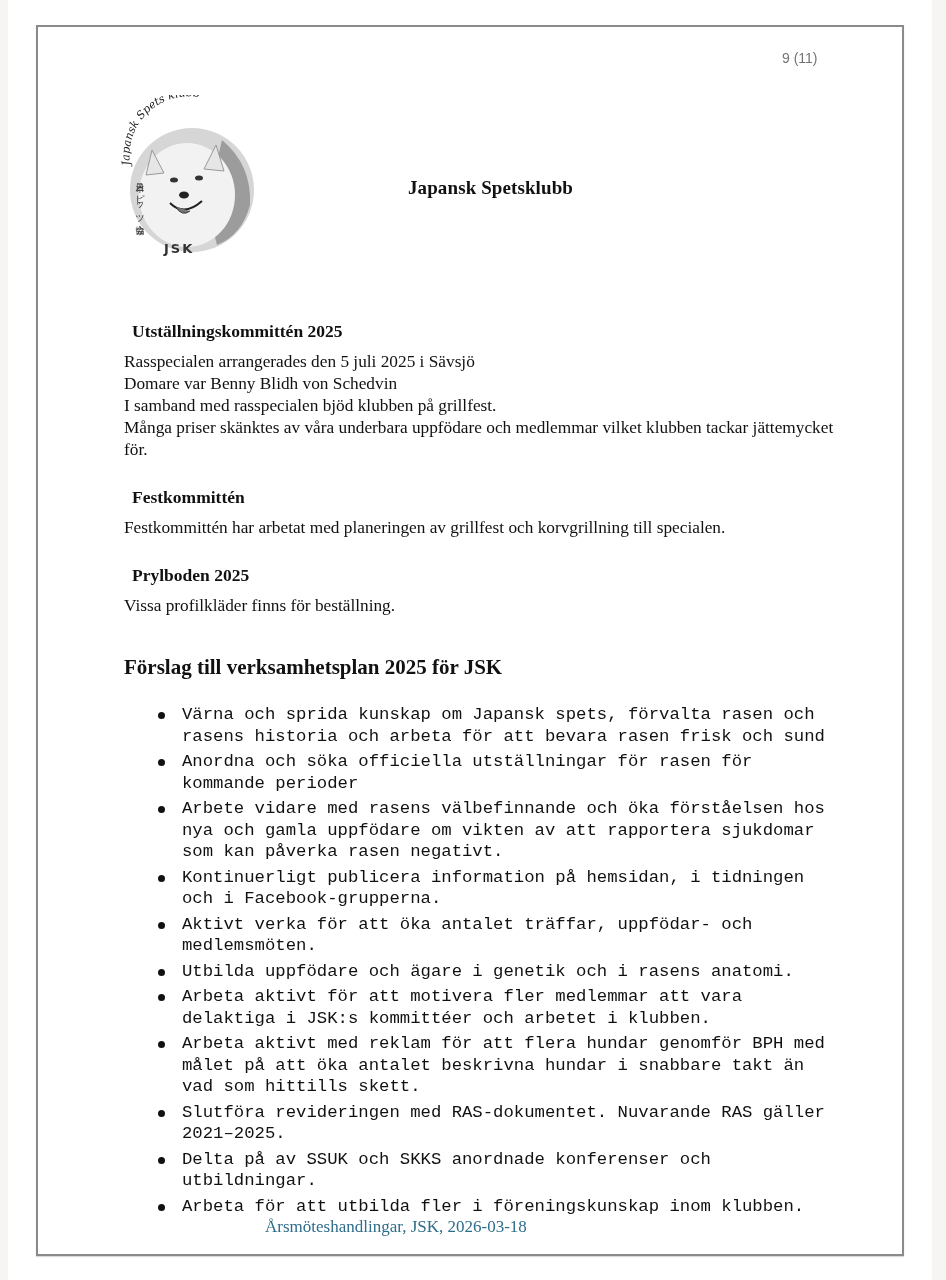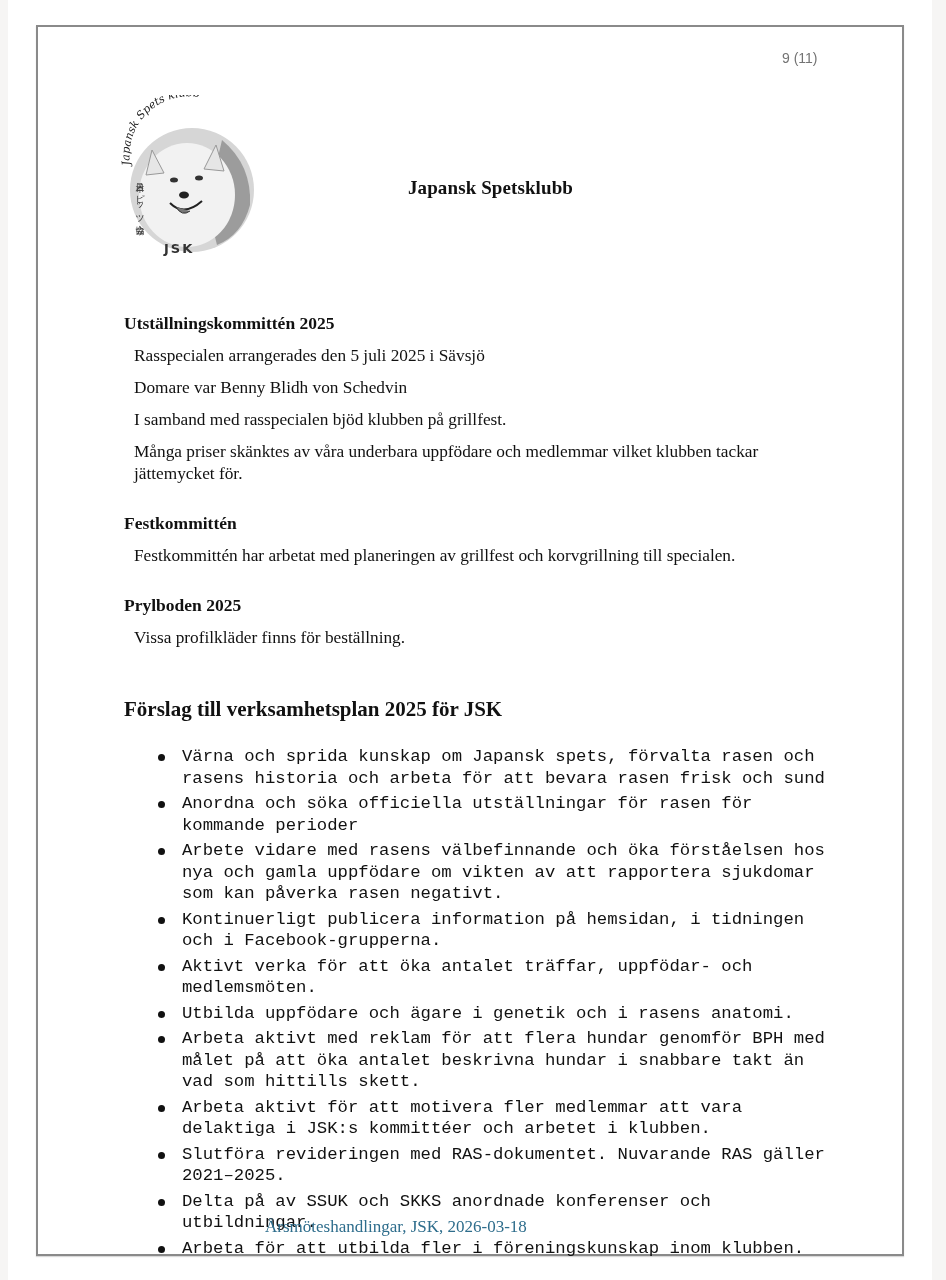--- a/index.html
+++ b/index.html
@@ -20,22 +20,22 @@
   }
   .logo { position: absolute; left: 112px; top: 95px; width: 150px; height: 165px; }
   .club-title {
     position: absolute; left: 408px; top: 177px; font-size: 19px; font-weight: bold;
     font-family: "Liberation Serif", serif; letter-spacing: 0.1px;
   }
   .content {
     position: absolute; left: 124px; top: 312px; width: 710px;
     font-family: "Liberation Serif", serif; font-size: 17.3px; line-height: 22px;
   }
-  .sec-h { font-weight: bold; margin: 0; font-size: 17.5px; line-height: 23px; }
-  .p { margin: 10px; }
+  .sec-h { font-weight: bold; margin: 8px; font-size: 17.5px; line-height: 23px; }
+  .p { margin: 0; }
   .gap { height: 17px; }
   .center-line { padding-left: 128px; }
   .big-h {
     font-weight: bold; font-size: 21px; line-height: 26px; margin: 20px 0 24px 0;
   }
   ul.plan { list-style: none; margin: 0; padding: 0 0 0 30px; }
   ul.plan li { position: relative; padding-left: 24px; margin: 4px; line-height: 21.5px; font-family: Liberation Mono, monospace; }
   ul.plan li .bullet {
     position: absolute; left: 0; top: 8px; width: 7px; height: 7px; border-radius: 50%; background: #111;
   }
@@ -101,21 +101,21 @@
 
   <p class="big-h">Förslag till verksamhetsplan 2025 för JSK</p>
 
   <ul class="plan">
     <li><span class="bullet"></span><span>Värna och sprida kunskap om Japansk spets, förvalta rasen och rasens historia och arbeta för att bevara rasen frisk och sund</span></li>
     <li><span class="bullet"></span><span>Anordna och söka officiella utställningar för rasen för kommande perioder</span></li>
     <li><span class="bullet"></span><span>Arbete vidare med rasens välbefinnande och öka förståelsen hos nya och gamla uppfödare om vikten av att rapportera sjukdomar som kan påverka rasen negativt.</span></li>
     <li><span class="bullet"></span><span>Kontinuerligt publicera information på hemsidan, i tidningen och i Facebook-grupperna.</span></li>
     <li><span class="bullet"></span><span>Aktivt verka för att öka antalet träffar, uppfödar- och medlemsmöten.</span></li>
     <li><span class="bullet"></span><span>Utbilda uppfödare och ägare i genetik och i rasens anatomi.</span></li>
+    <li><span class="bullet"></span><span>Arbeta aktivt för att motivera fler medlemmar att vara delaktiga i JSK:s kommittéer och arbetet i klubben.</span></li>
     <li><span class="bullet"></span><span>Arbeta aktivt med reklam för att flera hundar genomför BPH med målet på att öka antalet beskrivna hundar i snabbare takt än vad som hittills skett.</span></li>
-    <li><span class="bullet"></span><span>Arbeta aktivt för att motivera fler medlemmar att vara delaktiga i JSK:s kommittéer och arbetet i klubben.</span></li>
     <li><span class="bullet"></span><span>Slutföra revideringen med RAS-dokumentet. Nuvarande RAS gäller 2021–2025.</span></li>
     <li><span class="bullet"></span><span>Delta på av SSUK och SKKS anordnade konferenser och utbildningar.</span></li>
     <li><span class="bullet"></span><span>Arbeta för att utbilda fler i föreningskunskap inom klubben.</span></li>
   </ul>
 </div>
 
 <div class="footer">Årsmöteshandlingar, JSK, 2026-03-18</div>
 
 </body></html>

